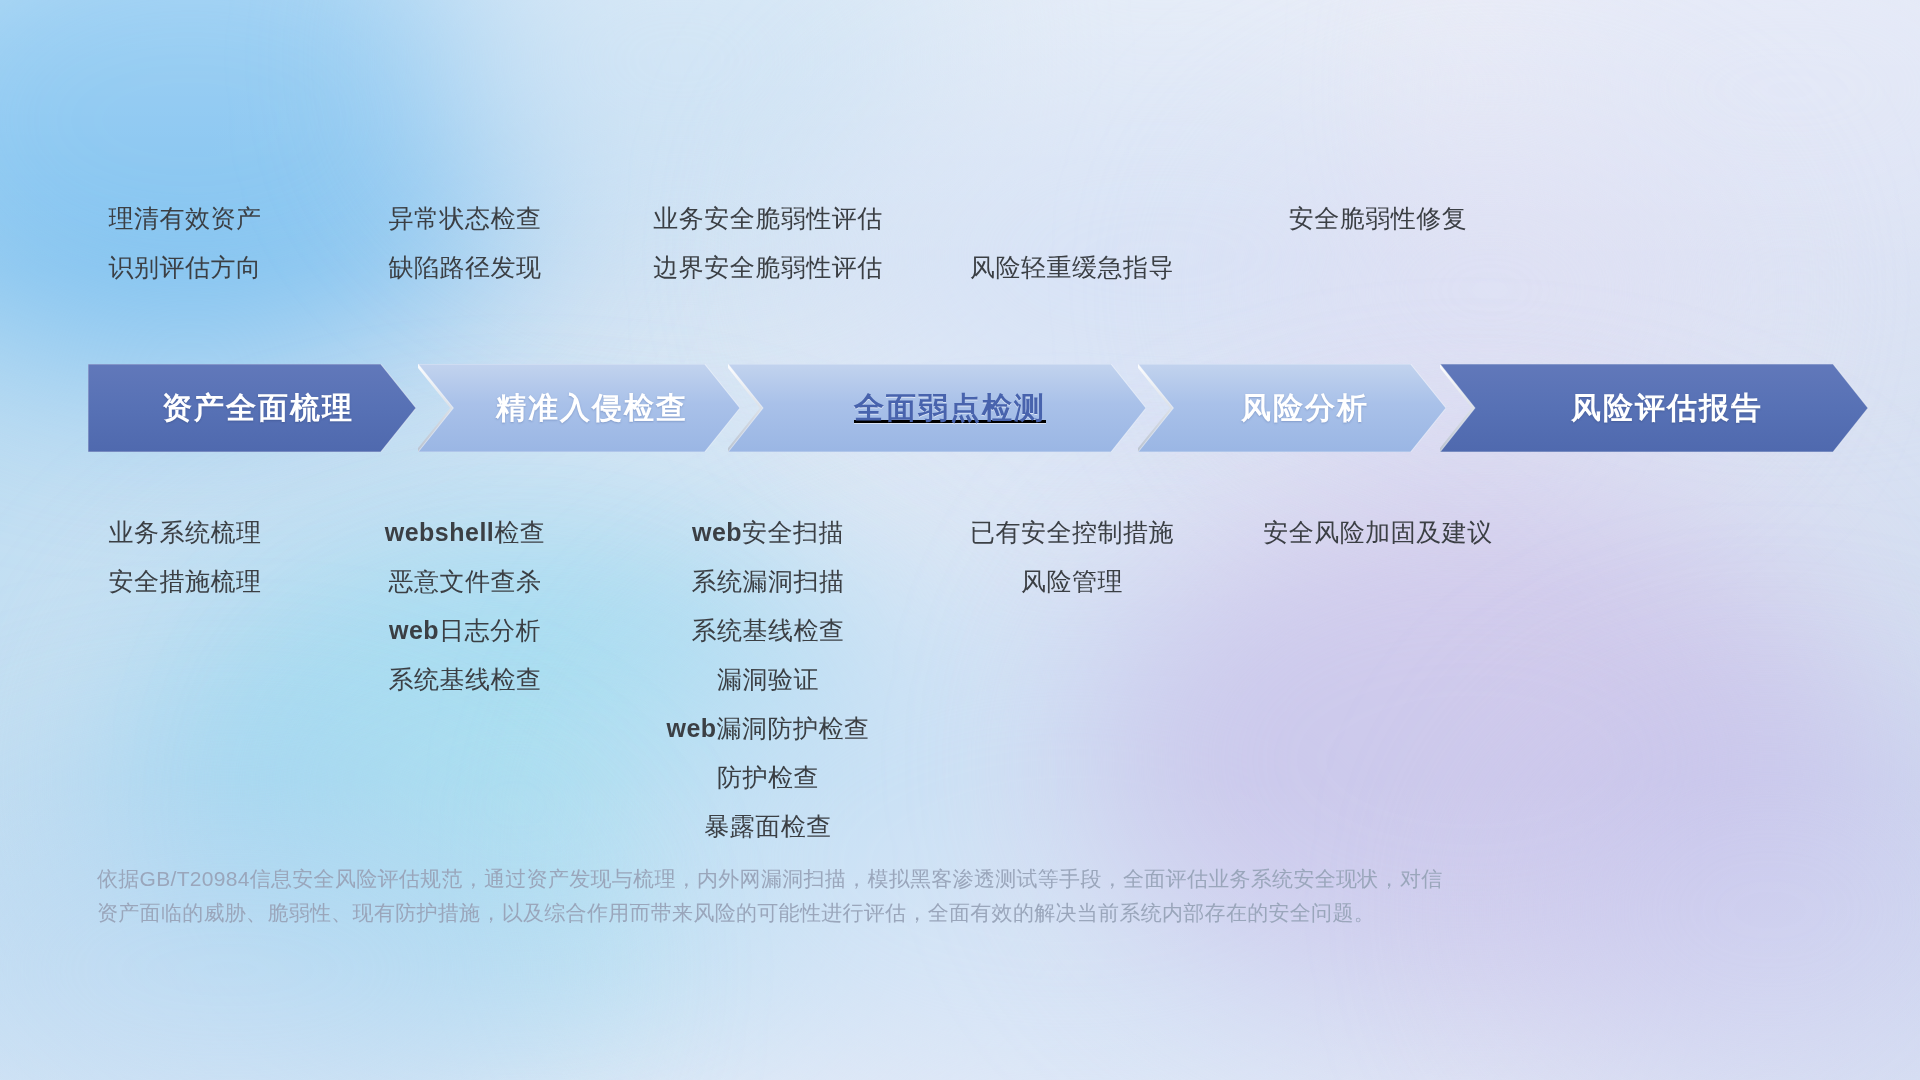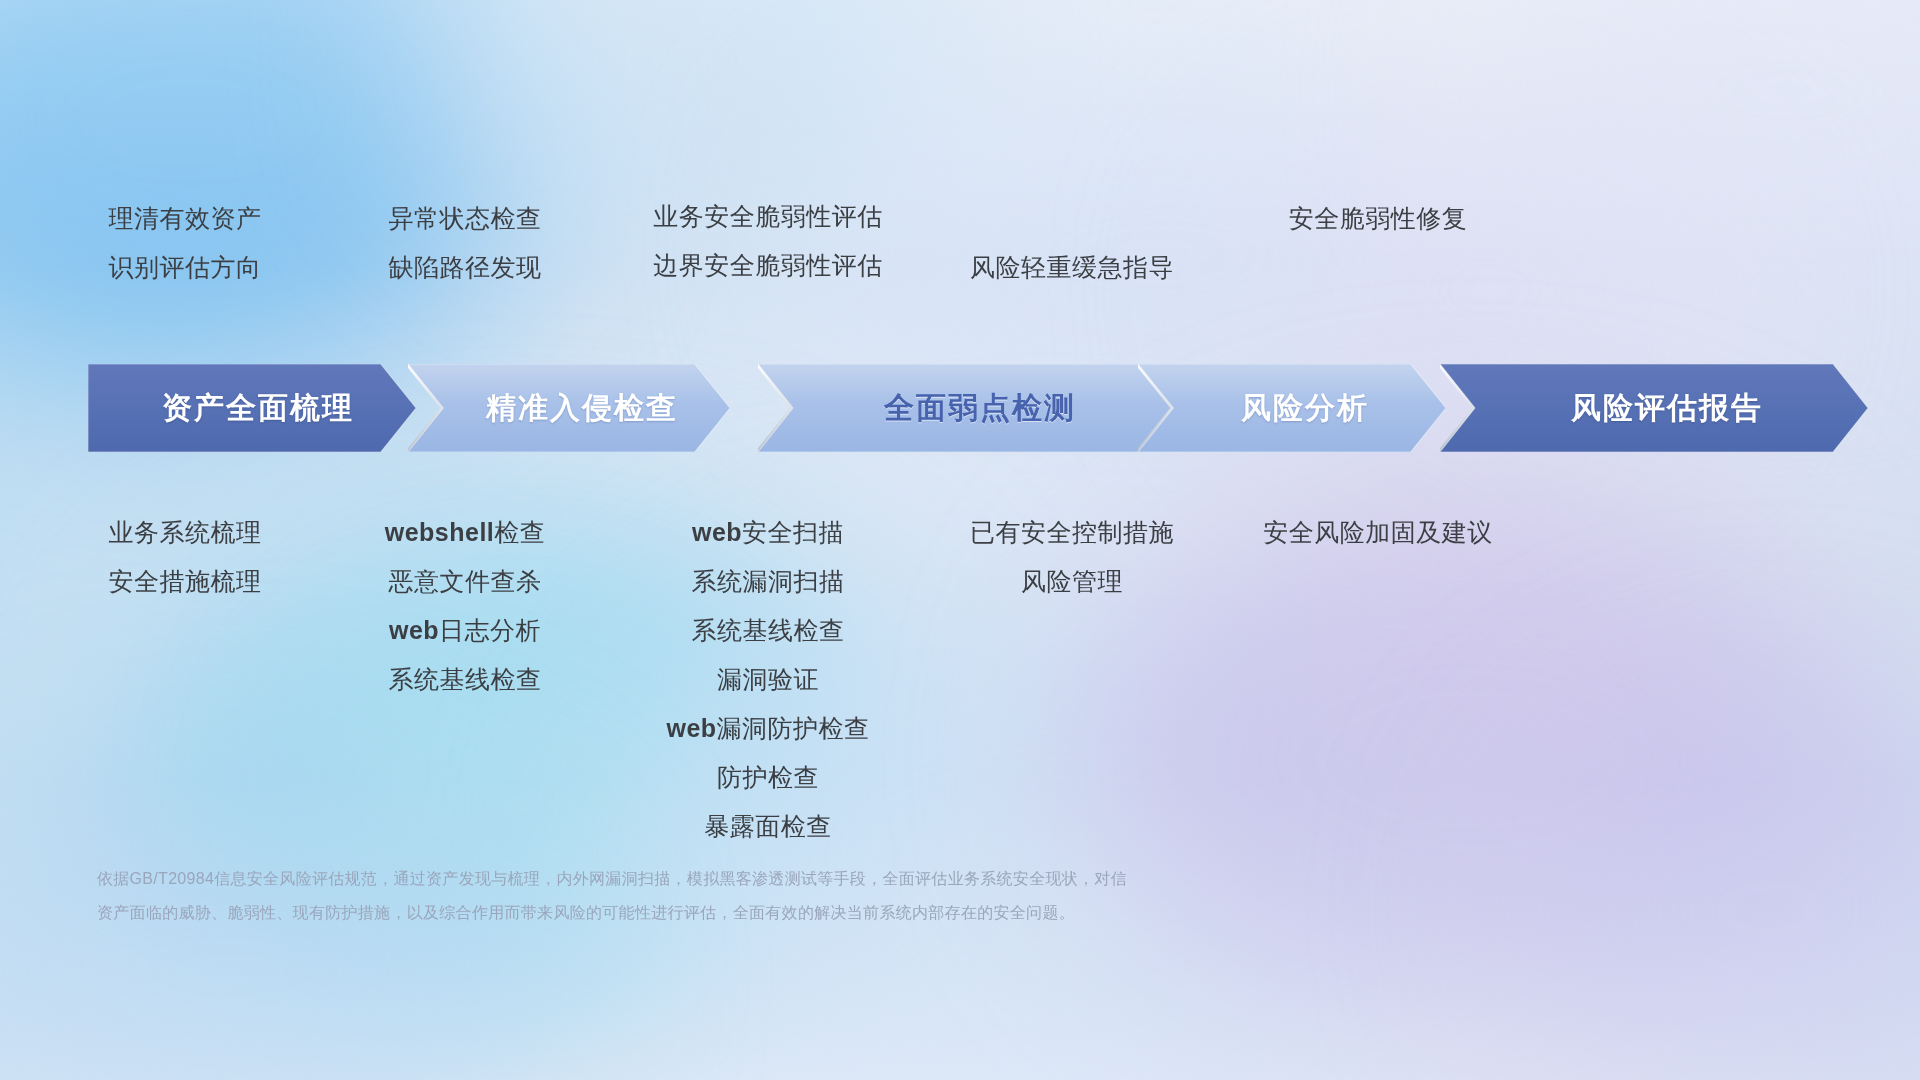--- a/index.html
+++ b/index.html
@@ -53,21 +53,21 @@
   .arrow .lbl{
     position:relative;z-index:3;
     font-size:30px;font-weight:bold;letter-spacing:2px;white-space:nowrap;
   }
   .shape{position:absolute;inset:0;z-index:1;}
   .shape svg{display:block;width:100%;height:100%;}
 
   
   #footer{
     position:absolute;left:97px;top:862px;width:1500px;
-    font-size:16px;line-height:34px;color:#9aa6bb;letter-spacing:.3px;
+    font-size:21px;line-height:34px;color:#9aa6bb;letter-spacing:.3px;
   }
   #footer div{white-space:nowrap;}
 </style>
 </head>
 <body>
 
 <div id="bg">
   <div class="bglayer base"></div>
   <div class="blob b1"></div>
   <div class="blob b8"></div>
@@ -87,21 +87,21 @@
 
   <div id="tops">
       <div class="col-top" style="left: -75px; width: 520px; top: 194px;">
         <div class="top-line">理清有效资产</div>
         <div class="top-line">识别评估方向</div>
       </div>
       <div class="col-top" style="left: 205px; width: 520px; top: 194px;">
         <div class="top-line">异常状态检查</div>
         <div class="top-line">缺陷路径发现</div>
       </div>
-      <div class="col-top" style="left: 508px; width: 520px; top: 194px; font-family: Liberation Mono, monospace;">
+      <div class="col-top" style="left: 508px; width: 520px; top: 194px;">
         <div class="top-line">业务安全脆弱性评估</div>
         <div class="top-line">边界安全脆弱性评估</div>
       </div>
       <div class="col-top" style="left: 812px; width: 520px; top: 243px;">
         <div class="top-line">风险轻重缓急指导</div>
       </div>
       <div class="col-top" style="left: 1118px; width: 520px; top: 194px;">
         <div class="top-line">安全脆弱性修复</div>
       </div>
     </div>
@@ -121,42 +121,42 @@
           <stop offset="1" stop-color="#b9c2cf" stop-opacity=".95"></stop>
         </linearGradient>
       </defs>
       <path d="M0,0 L282,0 L316,44 L282,88 L0,88 Z" fill="url(#s0)" transform="translate(-3,0)"></path>
       <path d="M0,0 L282,0 L316,44 L282,88 L0,88 Z" fill="url(#g0)"></path>
       <path d="M0,0 L282,0 L316,44 L282,88 L0,88 Z" fill="none" stroke="rgba(255,255,255,.45)" stroke-width="1"></path>
     </svg>
         </div>
         <span class="lbl" style="color: rgb(255, 255, 255); text-shadow: rgba(40, 60, 110, 0.35) 0px 1px 2px; margin-left: 0px;">资产全面梳理</span>
       </div>
-      <div class="arrow" style="left: 320px; width: 310px;">
+      <div class="arrow" style="left: 330px; width: 310px;">
         <div class="shape">
           <svg viewBox="0 0 310 88" preserveAspectRatio="none">
       <defs>
         <linearGradient id="g1" x1="0" y1="0" x2="0" y2="1">
           <stop offset="0" stop-color="#c2d3ee"></stop>
                 <stop offset=".45" stop-color="#a9c1e9"></stop>
                 <stop offset="1" stop-color="#9ab6e4"></stop>
         </linearGradient>
         <linearGradient id="s1" x1="0" y1="0" x2="0" y2="1">
           <stop offset="0" stop-color="#ffffff" stop-opacity=".95"></stop>
           <stop offset="1" stop-color="#b9c2cf" stop-opacity=".95"></stop>
         </linearGradient>
       </defs>
       <path d="M0,0 L276,0 L310,44 L276,88 L0,88 L34,44 Z" fill="url(#s1)" transform="translate(-3,0)"></path>
       <path d="M0,0 L276,0 L310,44 L276,88 L0,88 L34,44 Z" fill="url(#g1)"></path>
       <path d="M0,0 L276,0 L310,44 L276,88 L0,88 L34,44 Z" fill="none" stroke="rgba(255,255,255,.45)" stroke-width="1"></path>
     </svg>
         </div>
         <span class="lbl" style="color: rgb(255, 255, 255); text-shadow: rgba(70, 95, 150, 0.35) 0px 1px 2px; margin-left: 14px;">精准入侵检查</span>
       </div>
-      <div class="arrow" style="left: 670px; width: 406px;">
+      <div class="arrow" style="left: 640px; width: 406px; text-decoration: underline;">
         <div class="shape">
           <svg viewBox="0 0 406 88" preserveAspectRatio="none">
       <defs>
         <linearGradient id="g2" x1="0" y1="0" x2="0" y2="1">
           <stop offset="0" stop-color="#c2d3ee"></stop>
                 <stop offset=".45" stop-color="#a9c1e9"></stop>
                 <stop offset="1" stop-color="#9ab6e4"></stop>
         </linearGradient>
         <linearGradient id="s2" x1="0" y1="0" x2="0" y2="1">
           <stop offset="0" stop-color="#ffffff" stop-opacity=".95"></stop>

